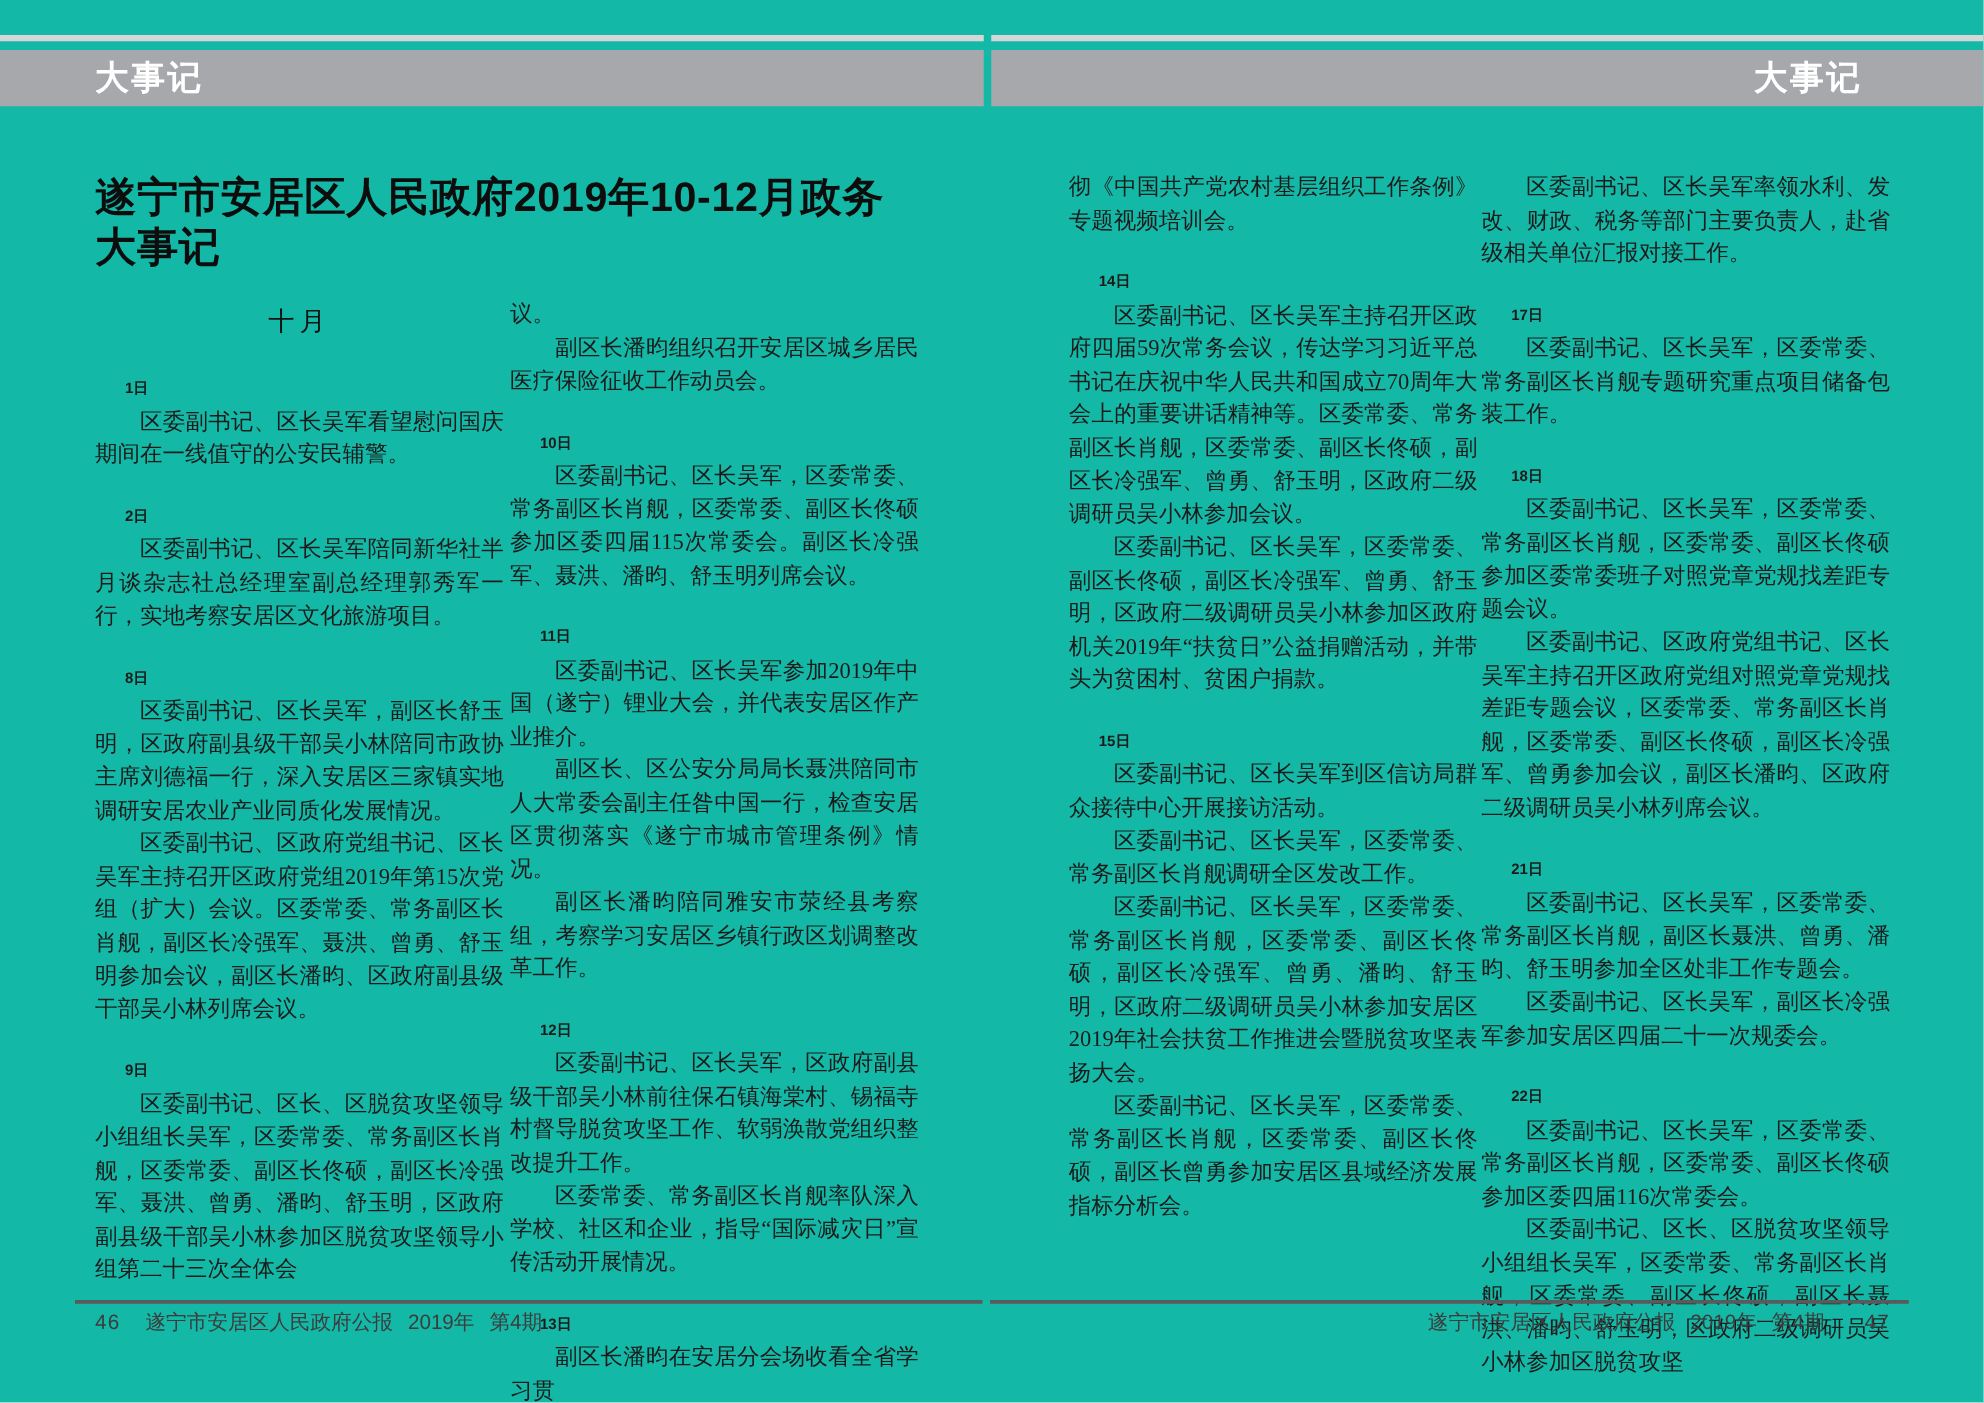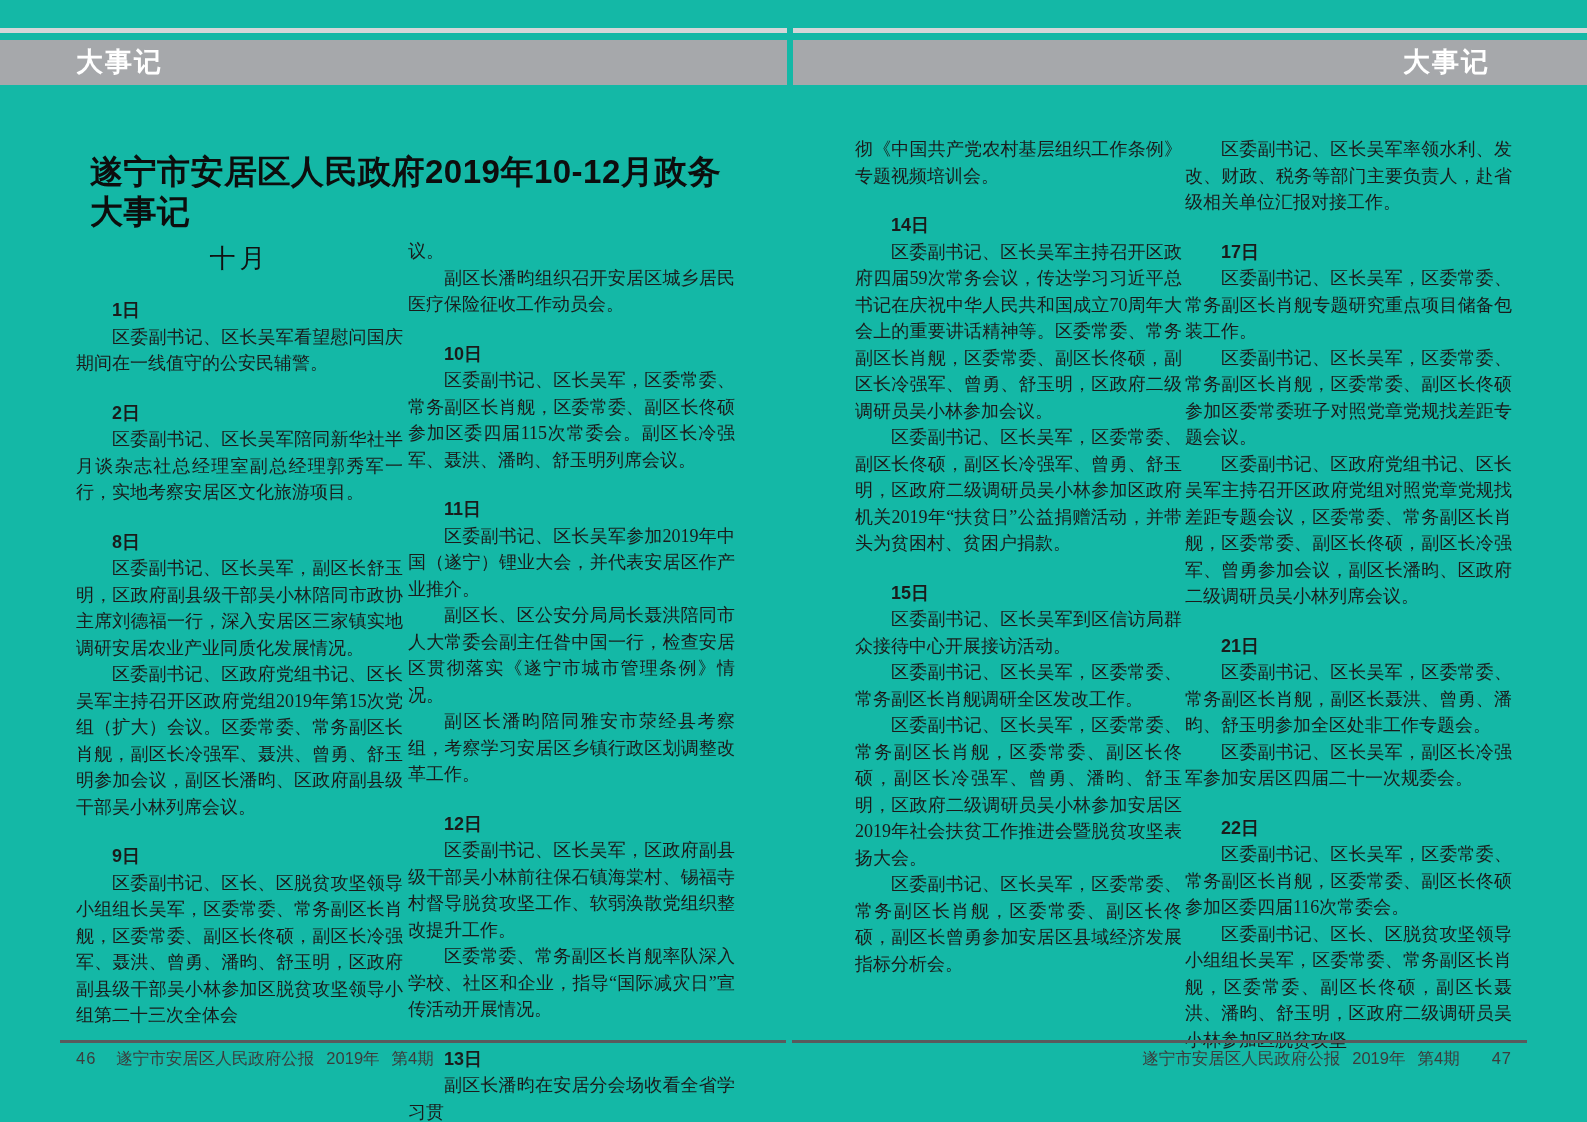--- a/index.html
+++ b/index.html
@@ -28,24 +28,24 @@
   .col { position:absolute; width:327px; font-size:18px; line-height:26.5px; text-align:justify; }
   .col.c1 { left:76px;   top:238px; }
   .col.c2 { left:408px;  top:238px; }
   .col.c3 { left:855px;  top:136px; }
   .col.c4 { left:1185px; top:136px; }
   .blk { margin:0; }
   .blk.p  { text-indent:2em; }
   .blk.pc { text-indent:0; }
   .blk.date {
     font-family:"Liberation Sans", sans-serif; font-weight:600;
-    text-indent:2em; margin-top:23px; font-size:18px; text-align:left;
+    text-indent:2em; margin-top:23px; font-size:12px; text-align:left;
   }
   .blk.month {
-    font-family:"Liberation Sans", sans-serif; font-size:26px; line-height:32px;
+    font-family:"Liberation Sans", sans-serif; font-size:21px; line-height:32px;
     text-align:center; text-indent:0; margin:4px 0 16px 0; letter-spacing:4px; color:#111;
   }
   
   .footrule { position:absolute; top:1040px; height:3px; background:#595a5c; }
   .footrule.l { left:60px;  width:726px; }
   .footrule.r { left:792px; width:735px; }
   .footer {
     position:absolute; top:1048px; font-family:"Liberation Sans", sans-serif;
     font-size:16.5px; color:#3c3c3c; line-height:20px;text-align:right;
   }
@@ -65,21 +65,21 @@
   <div class="topline l"></div>
   <div class="topline r"></div>
 
   <div class="band l">
     <span class="band-label">大事记</span>
   </div>
   <div class="band r">
     <span class="band-label">大事记</span>
   </div>
 
-  <h1 class="title" style="margin:14px;">遂宁市安居区人民政府2019年10-12月政务大事记</h1>
+  <h1 class="title" style="margin:0;">遂宁市安居区人民政府2019年10-12月政务大事记</h1>
 
   <div class="col c1">
       <div class="blk month">十月</div>
       <div class="blk date">1日</div>
       <div class="blk p">区委副书记、区长吴军看望慰问国庆期间在一线值守的公安民辅警。</div>
       <div class="blk date">2日</div>
       <div class="blk p">区委副书记、区长吴军陪同新华社半月谈杂志社总经理室副总经理郭秀军一行，实地考察安居区文化旅游项目。</div>
       <div class="blk date">8日</div>
       <div class="blk p">区委副书记、区长吴军，副区长舒玉明，区政府副县级干部吴小林陪同市政协主席刘德福一行，深入安居区三家镇实地调研安居农业产业同质化发展情况。</div>
       <div class="blk p">区委副书记、区政府党组书记、区长吴军主持召开区政府党组2019年第15次党组（扩大）会议。区委常委、常务副区长肖舰，副区长冷强军、聂洪、曾勇、舒玉明参加会议，副区长潘昀、区政府副县级干部吴小林列席会议。</div>
@@ -109,20 +109,21 @@
       <div class="blk date">15日</div>
       <div class="blk p">区委副书记、区长吴军到区信访局群众接待中心开展接访活动。</div>
       <div class="blk p">区委副书记、区长吴军，区委常委、常务副区长肖舰调研全区发改工作。</div>
       <div class="blk p">区委副书记、区长吴军，区委常委、常务副区长肖舰，区委常委、副区长佟硕，副区长冷强军、曾勇、潘昀、舒玉明，区政府二级调研员吴小林参加安居区2019年社会扶贫工作推进会暨脱贫攻坚表扬大会。</div>
       <div class="blk p">区委副书记、区长吴军，区委常委、常务副区长肖舰，区委常委、副区长佟硕，副区长曾勇参加安居区县域经济发展指标分析会。</div>
     </div>
   <div class="col c4">
       <div class="blk p">区委副书记、区长吴军率领水利、发改、财政、税务等部门主要负责人，赴省级相关单位汇报对接工作。</div>
       <div class="blk date">17日</div>
       <div class="blk p">区委副书记、区长吴军，区委常委、常务副区长肖舰专题研究重点项目储备包装工作。</div>
+      <div class="blk date">18日</div>
       <div class="blk p">区委副书记、区长吴军，区委常委、常务副区长肖舰，区委常委、副区长佟硕参加区委常委班子对照党章党规找差距专题会议。</div>
       <div class="blk p">区委副书记、区政府党组书记、区长吴军主持召开区政府党组对照党章党规找差距专题会议，区委常委、常务副区长肖舰，区委常委、副区长佟硕，副区长冷强军、曾勇参加会议，副区长潘昀、区政府二级调研员吴小林列席会议。</div>
       <div class="blk date">21日</div>
       <div class="blk p">区委副书记、区长吴军，区委常委、常务副区长肖舰，副区长聂洪、曾勇、潘昀、舒玉明参加全区处非工作专题会。</div>
       <div class="blk p">区委副书记、区长吴军，副区长冷强军参加安居区四届二十一次规委会。</div>
       <div class="blk date">22日</div>
       <div class="blk p">区委副书记、区长吴军，区委常委、常务副区长肖舰，区委常委、副区长佟硕参加区委四届116次常委会。</div>
       <div class="blk p">区委副书记、区长、区脱贫攻坚领导小组组长吴军，区委常委、常务副区长肖舰，区委常委、副区长佟硕，副区长聂洪、潘昀、舒玉明，区政府二级调研员吴小林参加区脱贫攻坚</div>
     </div>
 

